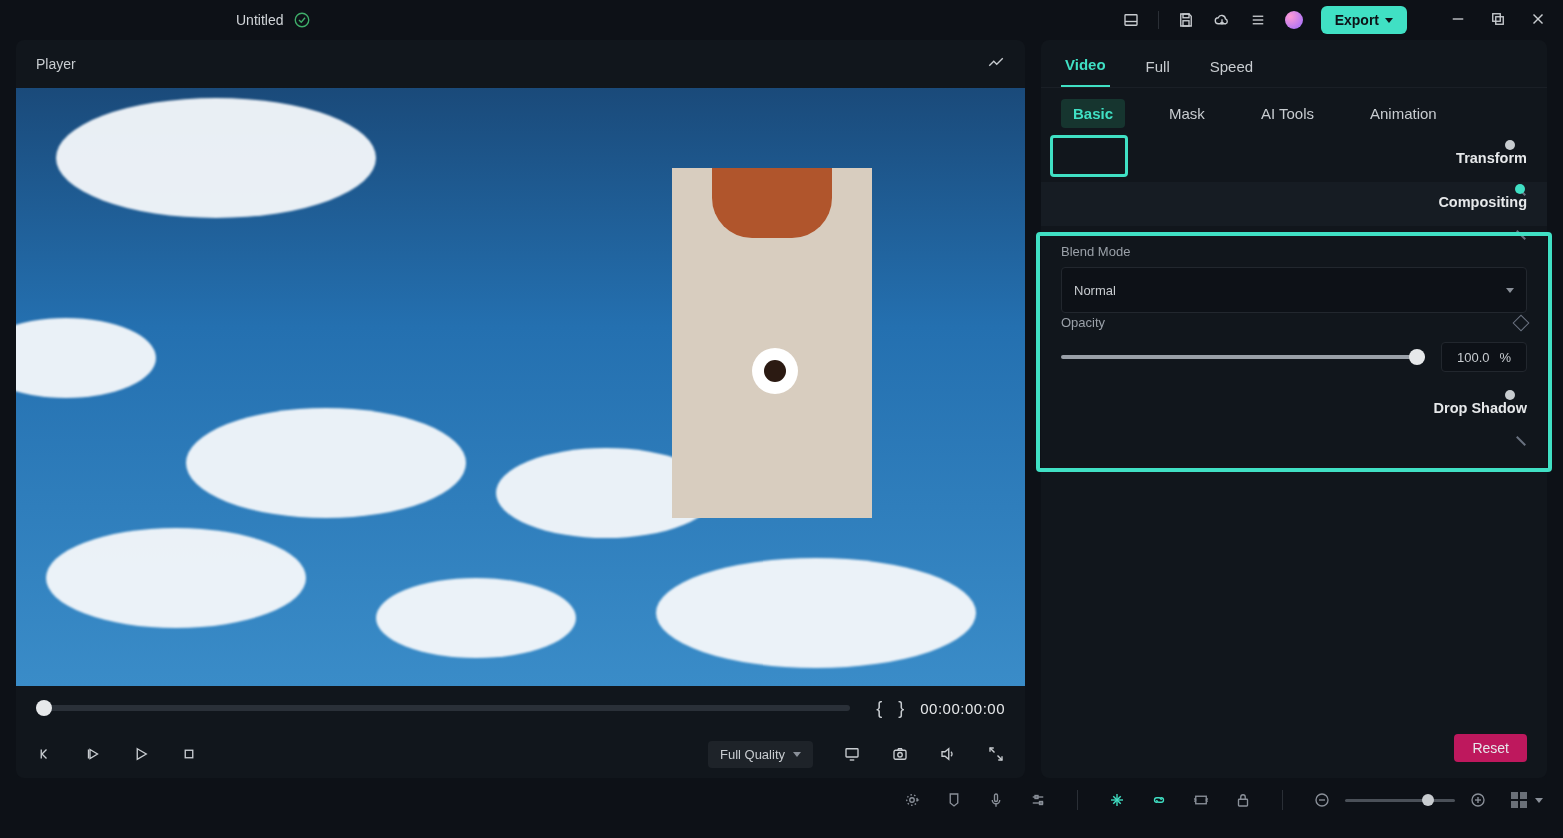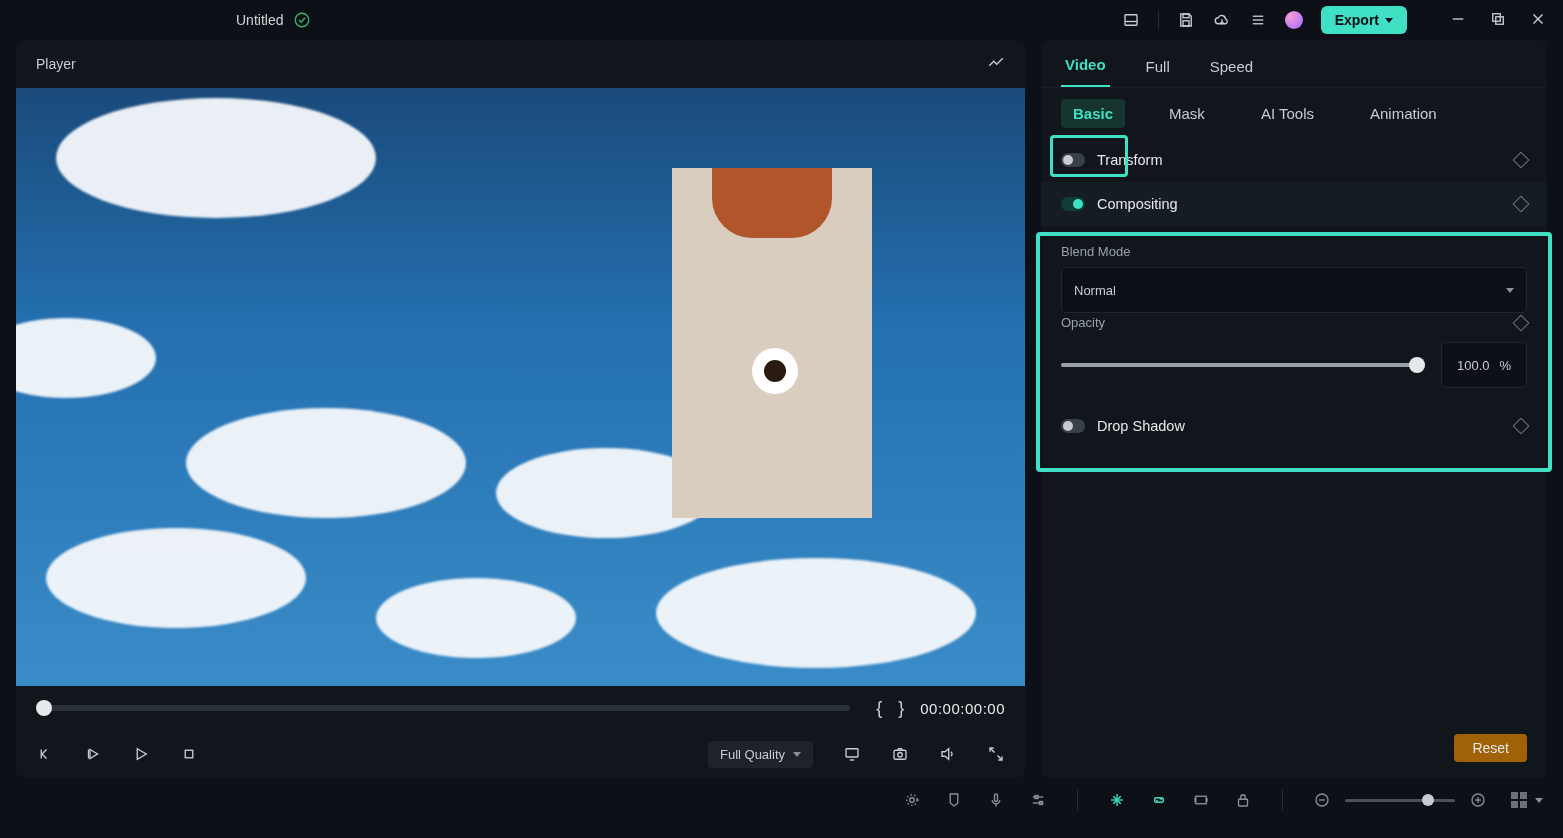--- a/index.html
+++ b/index.html
@@ -51,40 +51,40 @@
 .quality-dd .chev { border-left:4px solid transparent; border-right:4px solid transparent; border-top:5px solid #8a9099; }
 
 
 .inspector { width:506px; background:#11161c; border-radius:8px; display:flex; flex-direction:column; position:relative; }
 .tabs-primary { height:48px; display:flex; align-items:flex-end; gap:32px; padding:0 20px; border-bottom:1px solid #1a1f26; }
 .tabs-primary .tab { padding:12px 4px; font-size:15px; color:#c8ccd0; cursor:pointer; }
 .tabs-primary .tab.active { color:#40e0c4; font-weight:600; border-bottom:2px solid #40e0c4; }
 .tabs-secondary { height:50px; display:flex; align-items:center; gap:32px; padding:0 20px; }
 .tabs-secondary .tab2 { font-size:15px; color:#c8ccd0; cursor:pointer; padding:6px 12px; border-radius:4px; }
 .tabs-secondary .tab2.active { color:#40e0c4; font-weight:600; background:#16352f; }
-.section-row { height:44px; display:flex; align-items:center; padding:0 20px; gap:12px; font-size:14.5px; font-weight:400; color:#e6e8ea; }
+.section-row { height:44px; display:flex; align-items:flex-end; padding:0 20px; gap:12px; font-size:14.5px; font-weight:700; color:#e6e8ea;flex-direction:column; }
 .toggle { width:24px; height:14px; border-radius:7px; background:#3a4048; position:relative; cursor:pointer; }
 .toggle::after { content:""; position:absolute; width:10px; height:10px; background:#c8ccd0; border-radius:50%; top:2px; left:2px; }
 .toggle.on { background:#0f3e36; }
 .toggle.on::after { background:#40e0c4; left:12px; }
 .section-row .sp { flex:1; }
 .keyf { width:12px; height:12px; transform:rotate(45deg); border:1.5px solid #6a7280; cursor:pointer; }
 .panel-body { padding:6px 20px 16px; }
 .panel-body .lbl { font-size:13px; color:#9aa0a8; margin:12px 0 8px; }
 .select { background:#0d1117; border:1px solid #22272e; border-radius:4px; height:46px; display:flex; align-items:center; padding:0 12px; font-size:13px; color:#c8ccd0; cursor:pointer; }
 .select .sp { flex:1; }
 .select .chev { border-left:4px solid transparent; border-right:4px solid transparent; border-top:5px solid #8a9099; }
 .opacity-row { display:flex; align-items:center; justify-content:space-between; margin-top:2px; }
 .opacity-row .lbl2 { font-size:13px; color:#9aa0a8; }
 .slider-row { display:flex; align-items:center; gap:16px; margin-top:12px; }
 .slider { flex:1; height:4px; background:#9aa0a8; border-radius:2px; position:relative; }
 .slider .knob { position:absolute; right:0; top:-6px; width:16px; height:16px; background:#e6e8ea; border-radius:50%; cursor:pointer; }
-.valbox { width:86px; height:46px; background:#0d1117; border:1px solid #22272e; border-radius:4px; display:flex; align-items:center; justify-content:center; gap:10px; font-size:13px; color:#c8ccd0; }
+.valbox { width:86px; height:30px; background:#0d1117; border:1px solid #22272e; border-radius:4px; display:flex; align-items:center; justify-content:center; gap:10px; font-size:13px; color:#c8ccd0; }
 .reset-area { margin-top:auto; padding:16px 20px; display:flex; justify-content:flex-end; }
-.reset-btn { background:#a16207; color:#e6e8ea; font-size:14px; padding:6px 18px; border-radius:4px; cursor:pointer; }
+.reset-btn { background:#be185d; color:#e6e8ea; font-size:14px; padding:6px 18px; border-radius:4px; cursor:pointer; }
 
 
 .bottombar { height:44px; display:flex; align-items:center; padding:0 20px; gap:24px; justify-content:flex-end; background:#0d1117; }
 .bottombar .bicn { color:#8a9099; cursor:pointer; display:flex; }
 .bottombar .bicn.accent { color:#40e0c4; }
 .bottombar .sep { width:1px; height:20px; background:#2a2f36; margin:0 6px; }
 .zoom-group { display:flex; align-items:center; gap:14px; }
 .zoom-track { width:110px; height:3px; background:#4a5058; position:relative; border-radius:2px; }
 .zoom-track .zk { position:absolute; left:70%; top:-5px; width:12px; height:12px; background:#c8ccd0; border-radius:50%; cursor:pointer; }
 .thumbgrid { width:16px; height:16px; display:grid; grid-template-columns:1fr 1fr; grid-template-rows:1fr 1fr; gap:2px; }

